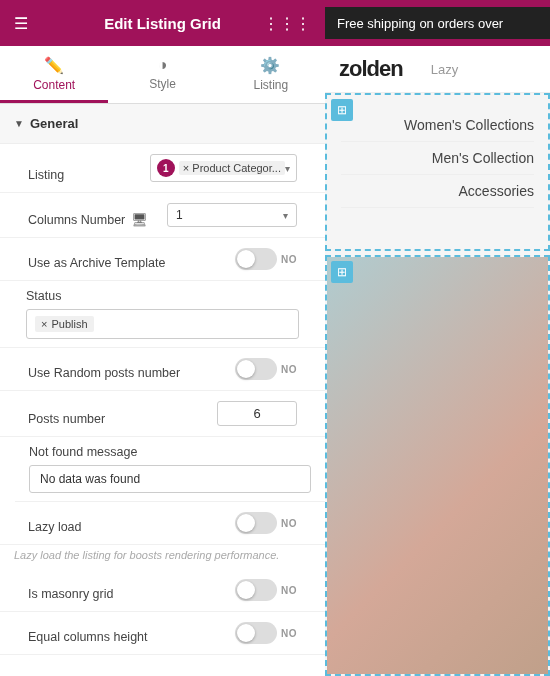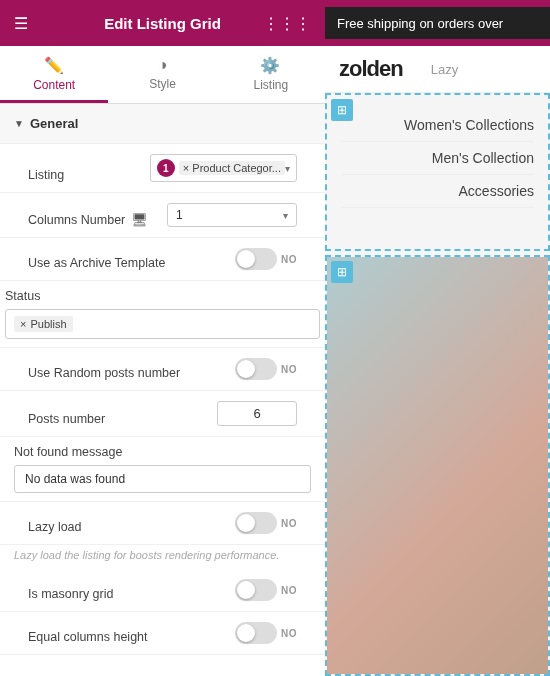--- a/index.html
+++ b/index.html
@@ -238,21 +238,21 @@
     }
     .toggle-label {
       font-size: 10px;
       font-weight: 700;
       color: #999;
       letter-spacing: 0.5px;
     }
 
     
     .status-row {
-      padding: 8px 5px;
+      padding: 8px 26px;
       border-bottom: 1px solid #f0f0f0;
     }
     .status-label {
       font-size: 12.5px;
       color: #444;
       margin-bottom: 6px;
     }
     .status-input {
       border: 1px solid #ccc;
       border-radius: 3px;
@@ -292,20 +292,21 @@
       padding: 6px 10px;
       font-size: 12px;
       color: #333;
       width: 100%;
       background: #fff;
     }
 
     .full-row {
       padding: 8px 14px;
       border-bottom: 1px solid #f0f0f0;
+      margin-left: 15px;
     }
 
     
     .helper-text {
       font-size: 11px;
       color: #aaa;
       font-style: italic;
       padding: 4px 14px 8px;
     }
 

